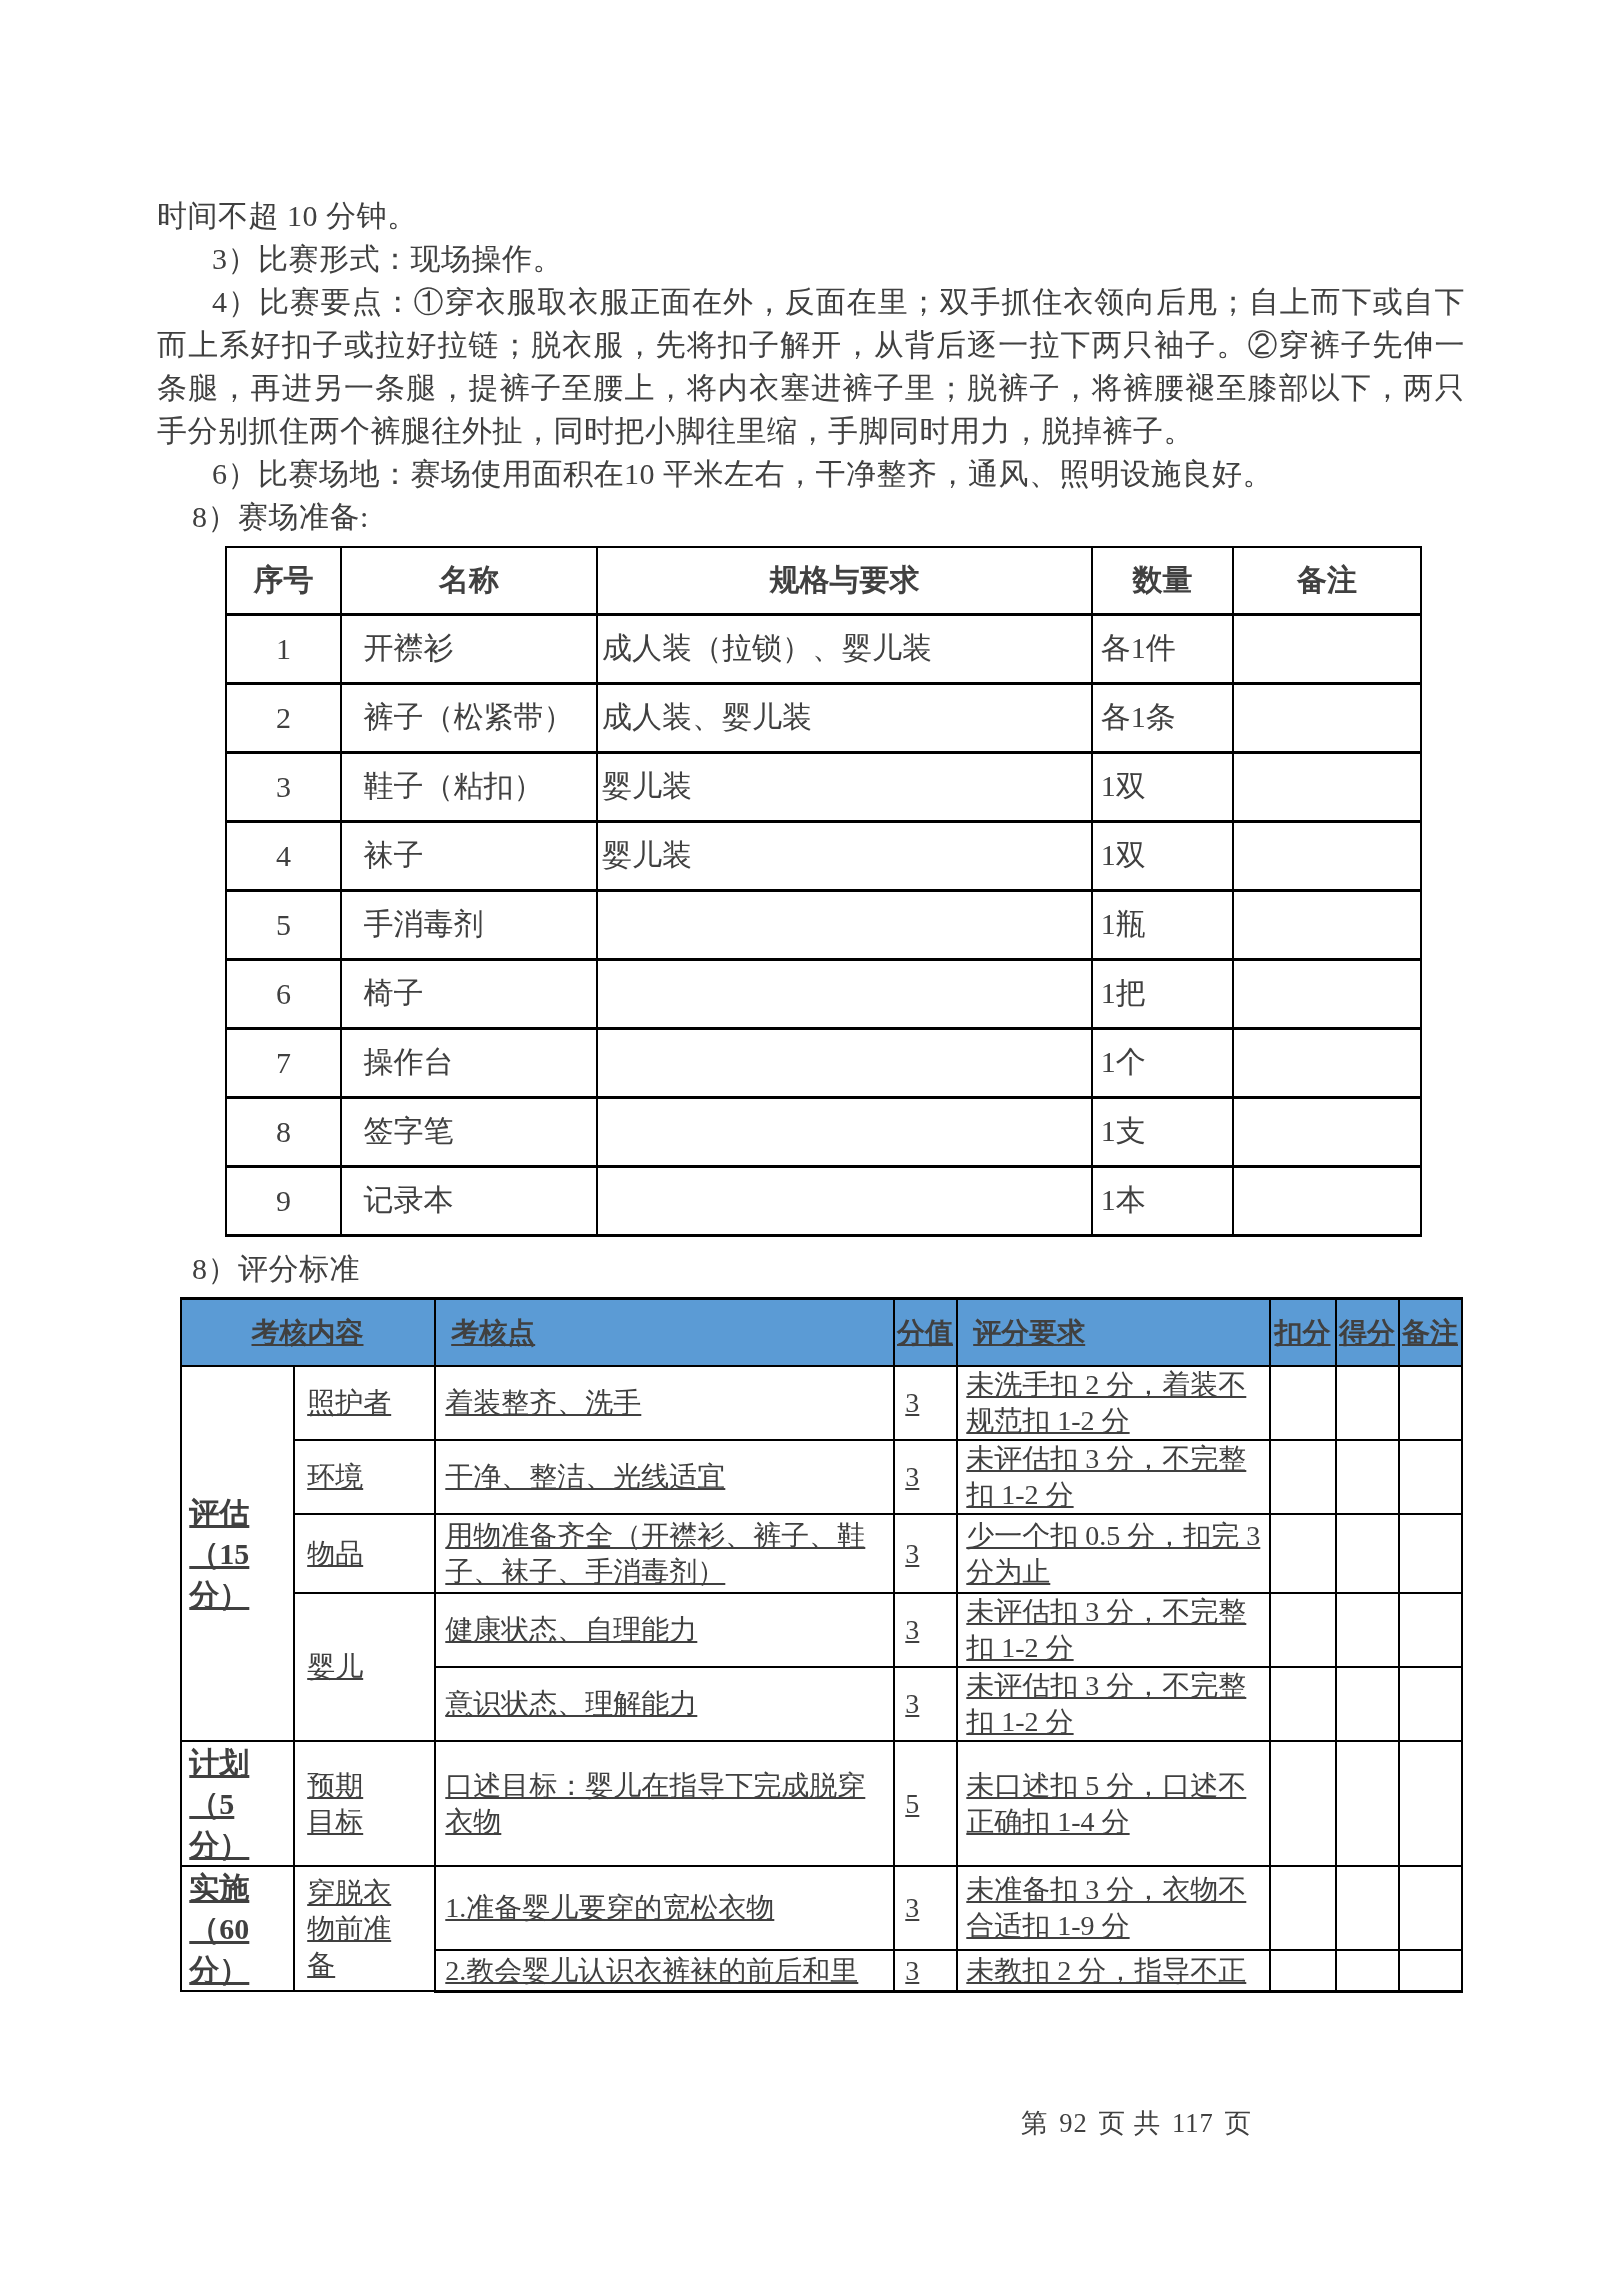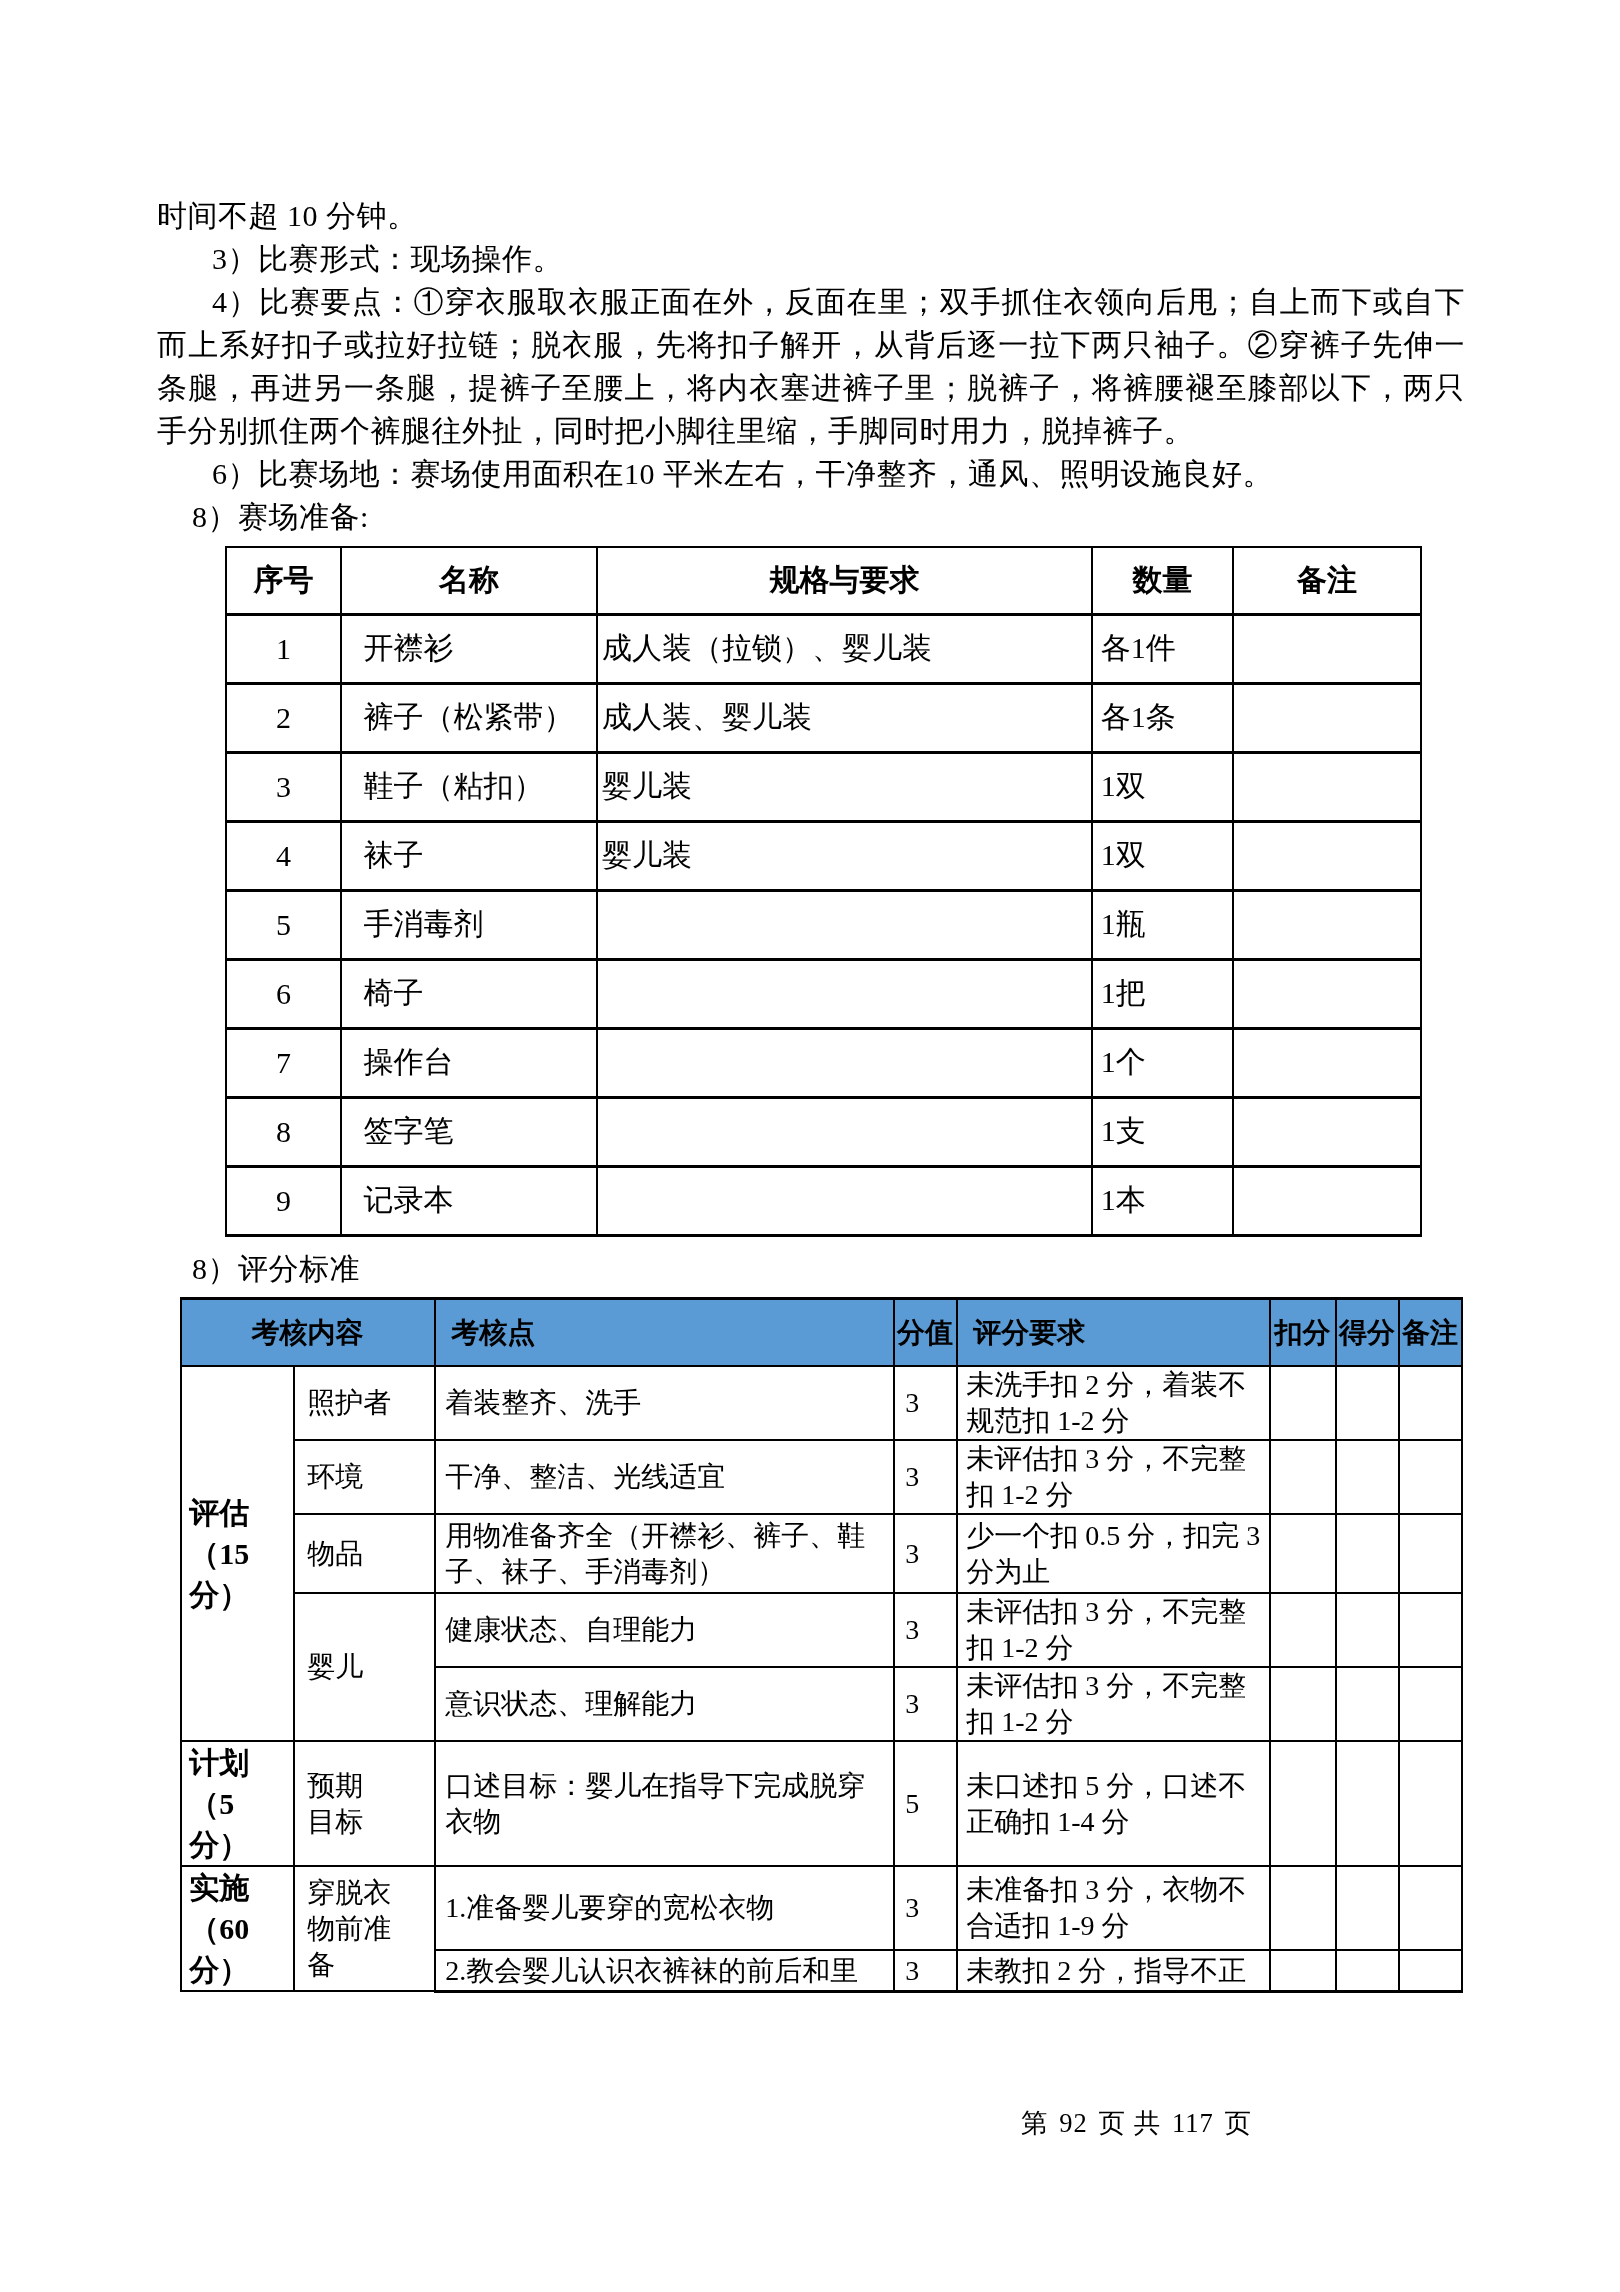--- a/index.html
+++ b/index.html
@@ -1,21 +1,21 @@
 <!DOCTYPE html>
 <html><head>
 <meta charset="utf-8">
 <style>
   html,body { margin:0; padding:0; background:#888; }
   .page {
     position:relative;
     width:1620px; height:2293px;
     background:#ffffff;
     font-family:"Liberation Serif","DejaVu Serif",serif;
-    color:#000000;
+    color:#404040;
     overflow:hidden;
   }
   .content { padding:194px 155px 0 157px; }
   .para {
     margin:0;
     font-size:30px;
     line-height:43px;
     text-align:justify;
     letter-spacing:0.5px;
   }
@@ -45,20 +45,21 @@
   .t1 .c-qty  { text-align:left; padding-left:7.8px; }
 
   
   .h8 { margin-top:9.8px; }
 
   
   .t2 {
     margin:7.8px 0 0 22.5px;
     width:1279px;
     font-size:28px;
+    text-decoration:underline;
   }
   .t2 th, .t2 td {
     border:2px solid #000;
     border-top-width:2.9px;
     padding:0;
     overflow:hidden;
     vertical-align:middle;
     line-height:36px;
   }
   .t2 tr.head th {

